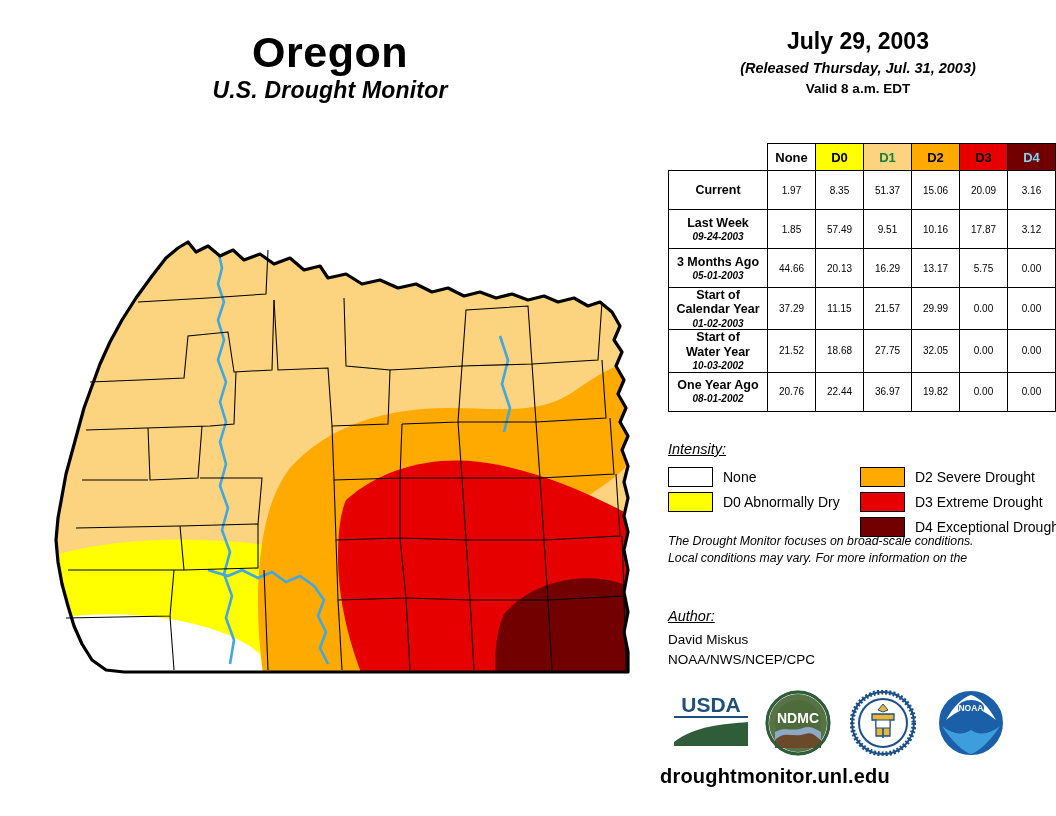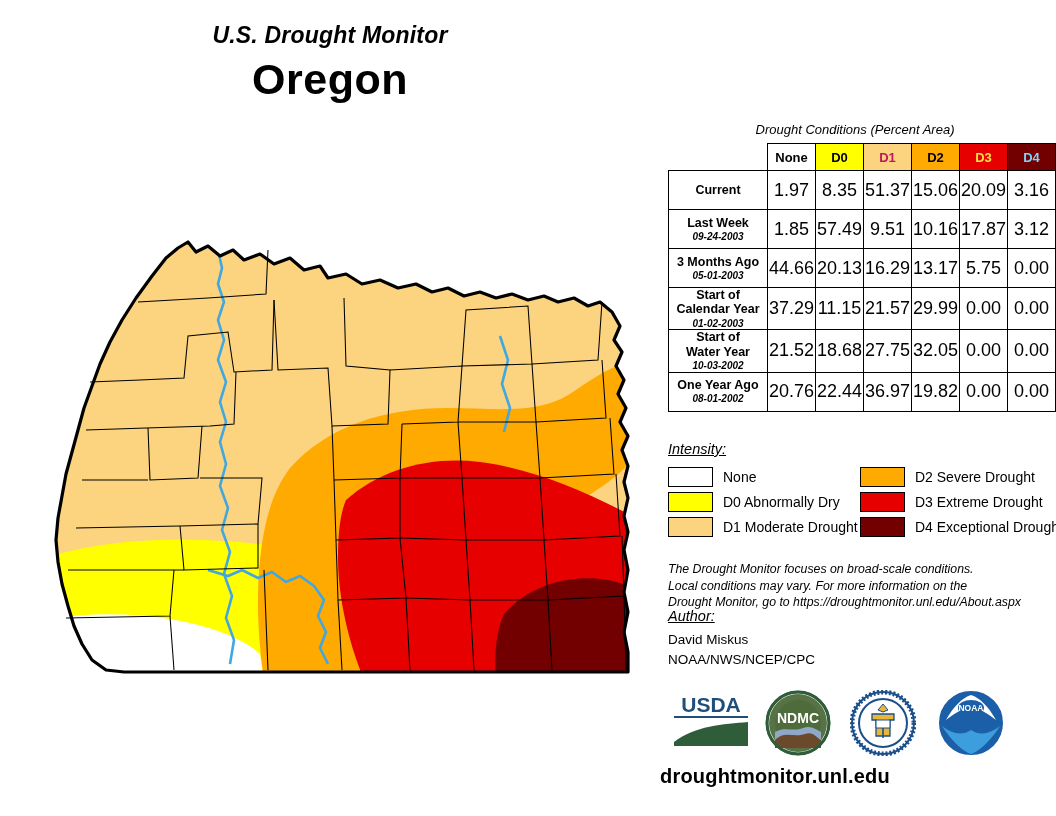--- a/index.html
+++ b/index.html
@@ -26,47 +26,47 @@
 
   
   #dm-table{position:absolute;left:8px;top:143px;border-collapse:collapse;
             font-size:12.5px;}
   #dm-table td,#dm-table th{border:1.3px solid #000;padding:0;text-align:center;
             vertical-align:middle;font-weight:normal;}
   #dm-table thead th{height:26px;font-size:13px;font-weight:bold;}
   #dm-table thead th.corner{border:none;}
   th.hdr-none{background:#fff;color:#000;width:47px;}
   th.hdr-d0{background:#FFFF00;color:#000;width:47px;}
-  th.hdr-d1{background:#FCD37F;color:#be185d;width:47px;}
+  th.hdr-d1{background:#FCD37F;color:#15803d;width:47px;}
   th.hdr-d2{background:#FFAA00;color:#000;width:47px;margin-left:40px;}
-  th.hdr-d3{background:#E60000;color:#fde047;width:47px;}
+  th.hdr-d3{background:#E60000;color:#000000;width:47px;}
   th.hdr-d4{background:#730000;color:#7dd3fc;width:47px;}
   td.rowlabel{width:98px;text-align:center;padding:4px 6px;line-height:1.15;}
   td.rowlabel .rl-main{font-size:12.5px;font-weight:bold;display:block;}
   td.rowlabel .rl-date{font-size:10px;font-style:italic;font-weight:bold;display:block;margin-top:1px;}
-  td.val{height:38px;font-size:18px;}
+  td.val{height:38px;font-size:10px;}
 
   
   #intensity-head{position:absolute;left:8px;top:441px;font-size:14.5px;
                   font-style:italic;text-decoration:underline;font-weight:normal;}
   #legend{position:absolute;left:8px;top:464px;width:382px;}
   .leg-col{position:absolute;top:0;}
   .leg-col.left{left:0;}
   .leg-col.right{left:192px;}
   .leg-row{display:flex;align-items:center;height:25px;margin-bottom:0px;}
   .swatch{width:43px;height:18px;border:1.2px solid #000;flex:0 0 auto;}
   .leg-label{font-size:14px;margin-left:10px;white-space:nowrap;}
   .sw-none{background:#fff;}
   .sw-d0{background:#FFFF00;}
   .sw-d1{background:#FCD37F;}
   .sw-d2{background:#FFAA00;}
   .sw-d3{background:#E60000;}
   .sw-d4{background:#730000;}
 
-  #disclaimer{position:absolute;left:8px;top:561px;width:380px;
+  #disclaimer{position:absolute;left:8px;top:533px;width:380px;
               font-size:12.3px;font-style:italic;line-height:1.35;}
   #author-head{position:absolute;left:8px;top:608px;font-size:14.5px;
                font-style:italic;text-decoration:underline;}
   #author-lines{position:absolute;left:8px;top:630px;font-size:13.5px;line-height:1.45;}
 
   
   #logos{position:absolute;left:0;top:690px;width:396px;height:70px;}
   .logo{position:absolute;top:0;}
   #logo-usda{left:10px;width:82px;height:62px;}
   #logo-ndmc{left:105px;width:66px;height:66px;}
@@ -74,22 +74,22 @@
   #logo-noaa{left:278px;width:66px;height:66px;}
   #site-url{position:absolute;left:0;top:765px;width:396px;
             font-size:20px;font-weight:bold;letter-spacing:.2px;}
 </style>
 </head>
 <body>
 
 <div id="map-panel">
 
   <div id="map-title-block">
+    <div id="map-statetitle">Oregon</div>
     <div id="map-supertitle">U.S. Drought Monitor</div>
-    <div id="map-statetitle">Oregon</div>
   </div>
 
   <div id="map-svg-wrap">
     <svg id="map-svg" viewBox="0 0 615 440" xmlns="http://www.w3.org/2000/svg">
       <defs>
         <clipPath id="orClip">
           <path d="M150,8 L160,2 L168,12 L180,6 L192,16 L205,10 L216,20 L232,14 L246,24 L262,18
                    L276,30 L292,26 L300,38 L318,34 L334,44 L352,40 L370,48 L388,44 L404,52
                    L420,48 L436,56 L452,52 L468,58 L484,54 L500,60 L516,56 L530,62 L546,58
                    L560,66 L572,62 L584,72 L592,86 L586,100 L594,112 L588,126 L596,140
@@ -176,22 +176,26 @@
                L596,276 L600,292 L596,310 L600,330 L596,352 L600,372 L596,392 L600,412 L600,432
                L300,432 L160,432 L120,432 L96,432 L78,430 L64,420 L54,404 L46,386 L40,366
                L34,344 L30,322 L28,300 L30,278 L34,256 L38,234 L44,212 L50,190 L56,168
                L64,146 L72,124 L82,102 L94,80 L108,58 L124,36 L138,18 Z"></path>
     </svg>
   </div>
 </div>
 
 <div id="right-panel">
 
-
-  <div id="table-caption">Drought Conditions (Percent Area)</div>
+  <div id="release-block">
+    <div id="release-date">July 29, 2003</div>
+    <div id="release-sub">(Released Thursday, Jul. 31, 2003)</div>
+    <div id="release-valid">Valid 8 a.m. EDT</div>
+  </div>
+
 
   <table id="dm-table">
     <thead>
       <tr>
         <th class="corner"></th>
         <th class="hdr-none">None</th>
         <th class="hdr-d0">D0</th>
         <th class="hdr-d1">D1</th>
         <th class="hdr-d2">D2</th>
         <th class="hdr-d3">D3</th>
@@ -278,45 +282,40 @@
   <div id="legend">
     <div class="leg-col left">
       <div class="leg-row">
         <span class="swatch sw-none"></span>
         <span class="leg-label">None</span>
       </div>
       <div class="leg-row">
         <span class="swatch sw-d0"></span>
         <span class="leg-label">D0 Abnormally Dry</span>
       </div>
-      <div class="leg-row">
-        <span class="swatch sw-d1"></span>
-        <span class="leg-label">D1 Moderate Drought</span>
-      </div>
     </div>
     <div class="leg-col right">
       <div class="leg-row">
         <span class="swatch sw-d2"></span>
         <span class="leg-label">D2 Severe Drought</span>
       </div>
       <div class="leg-row">
         <span class="swatch sw-d3"></span>
         <span class="leg-label">D3 Extreme Drought</span>
       </div>
       <div class="leg-row">
         <span class="swatch sw-d4"></span>
         <span class="leg-label">D4 Exceptional Drought</span>
       </div>
     </div>
   </div>
 
   <div id="disclaimer">
     <div>The Drought Monitor focuses on broad-scale conditions.</div>
     <div>Local conditions may vary. For more information on the</div>
-    <div>Drought Monitor, go to https://droughtmonitor.unl.edu/About.aspx</div>
   </div>
 
   <div id="author-head">Author:</div>
   <div id="logos">
 
     <svg class="logo" id="logo-usda" viewBox="0 0 82 62">
       <text x="41" y="22" font-family="Liberation Sans, sans-serif" font-size="21" font-weight="bold" fill="#1F4E79" text-anchor="middle">USDA</text>
       <line x1="4" y1="27" x2="78" y2="27" stroke="#1F4E79" stroke-width="2"></line>
       <path d="M4,52 C24,36 54,34 78,32 L78,56 L4,56 Z" fill="#2F5D3A"></path>
       <path d="M4,44 C24,34 50,31 78,30" fill="none" stroke="#fff" stroke-width="1.6"></path>

